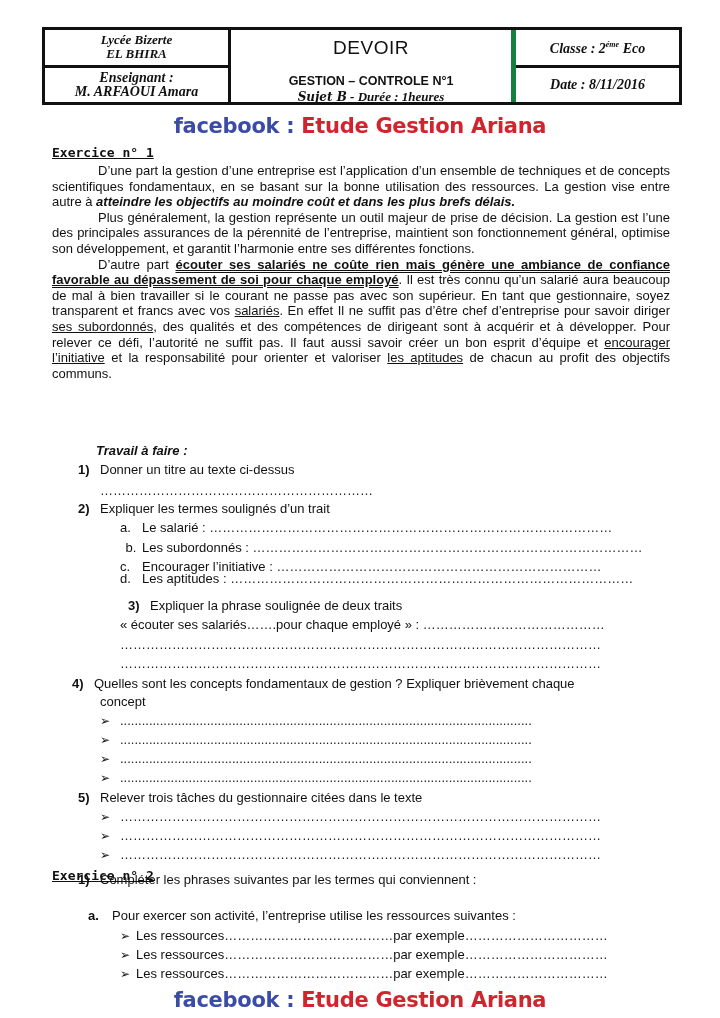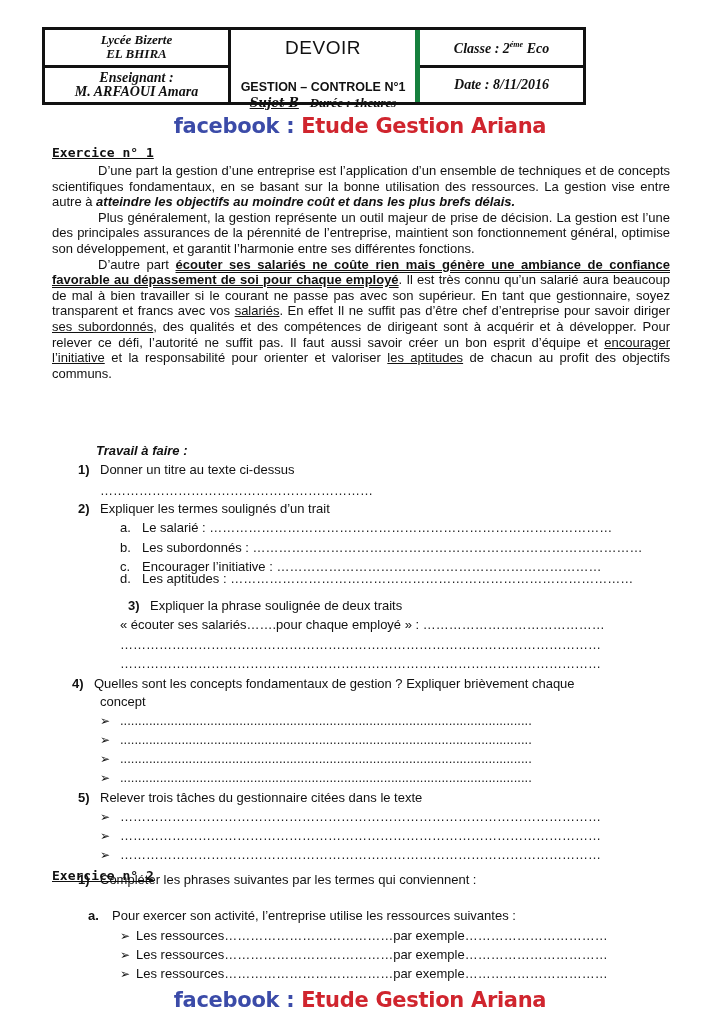--- a/index.html
+++ b/index.html
@@ -1,32 +1,32 @@
 <!DOCTYPE html>
 <html><head>
 <meta charset="utf-8">
 <style>
   html, body { margin: 0; padding: 0; background: #ffffff; }
   body { width: 720px; height: 1018px; position: relative; overflow: hidden; color: #111; }
 
   
   .header-box {
-    position: absolute; left: 42px; top: 27px; width: 544px; height: 78px;
+    position: absolute; left: 42px; top: 27px; width: 640px; height: 78px;
     border: 3px solid #111; box-sizing: border-box; display: flex;
   }
   .hcol { display: flex; flex-direction: column; box-sizing: border-box; }
   .hcol.left { width: 186px; border-right: 3px solid #111; }
   .hcol.center { flex: 1; border-right: 5px solid #15803d; align-items: center; justify-content: flex-start; }
   .hcol.right { width: 163px; }
   .hcell { flex: 1; display: flex; flex-direction: column; align-items: center; justify-content: center; text-align: center; }
   .hcell.top { border-bottom: 3px solid #111; }
   .hcell .line { font-family: "Liberation Serif", serif; font-style: italic; font-weight: bold; font-size: 13px; line-height: 14px; }
   .hcell .big { font-size: 14px; }
   .devoir { font-family: "Liberation Sans", sans-serif; font-size: 19px; font-weight: 500; margin-top: 7px; letter-spacing: 0.5px; }
-  .subtitle { font-family: "Liberation Sans", sans-serif; font-weight: bold; font-size: 12.5px; margin-top: 21px; }
+  .subtitle { font-family: "Liberation Sans", sans-serif; font-weight: bold; font-size: 12.5px; margin-top: 15px; }
   .subject-line { font-family: "Liberation Serif", serif; font-style: italic; font-weight: bold; font-size: 13px; margin-top: 1px; text-align: center; }
   .subject-line .sujet { text-decoration: underline; font-family: "DejaVu Serif", serif; font-size: 12px; }
   sup { font-size: 8px; }
 
   
   .banner { position: absolute; left: 0; width: 720px; text-align: center; font-family: "DejaVu Sans", sans-serif; font-weight: bold; font-size: 21px; letter-spacing: -0.3px; }
   .banner .fb { color: #3b4ba8; }
   .banner .name { color: #d0252e; }
 
   .ex-title { position: absolute; left: 52px; font-family: "DejaVu Sans Mono", monospace; font-weight: bold; font-size: 13px; text-decoration: underline; }
@@ -91,21 +91,21 @@
   <span class="qnum">1)</span><span>Donner un titre au texte ci-dessus</span>
 </div>
 <div class="q dots" style="left:100px; top:483px;">………………………………………………………</div>
 
 <div class="q" style="left:78px; top:501px;">
   <span class="qnum">2)</span><span>Expliquer les termes soulignés d’un trait</span>
 </div>
 <div class="q" style="left:120px; top:520px;">
   <span style="display:inline-block;width:22px;">a.</span><span>Le salarié : </span><span class="dots">…………………………………………………………………………………</span>
 </div>
-<div class="q" style="left:120px; top:540px;">
+<div class="q" style="left:120px; top:540px;text-align:center;">
   <span style="display:inline-block;width:22px;">b.</span><span>Les subordonnés : </span><span class="dots">………………………………………………………………………………</span>
 </div>
 <div class="q" style="left:120px; top:559px;">
   <span style="display:inline-block;width:22px;">c.</span><span>Encourager l’initiative : </span><span class="dots">…………………………………………………………………</span>
 </div>
 <div class="q" style="left:120px; top:571px;">
   <span style="display:inline-block;width:22px;">d.</span><span>Les aptitudes : </span><span class="dots">…………………………………………………………………………………</span>
 </div>
 
 <div class="q" style="left:92px; top:598px;margin-left:36px;">

